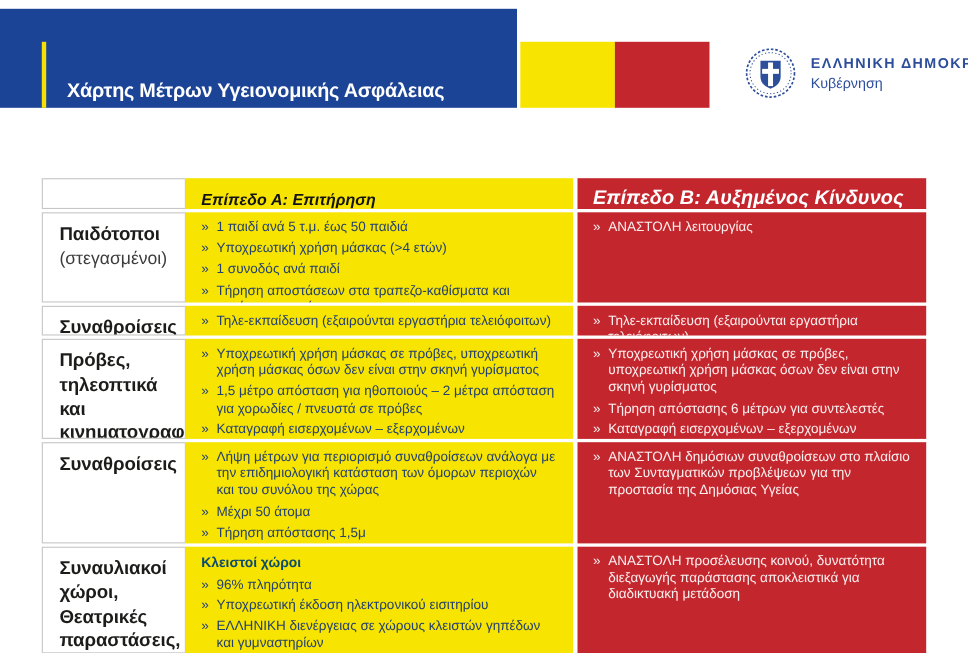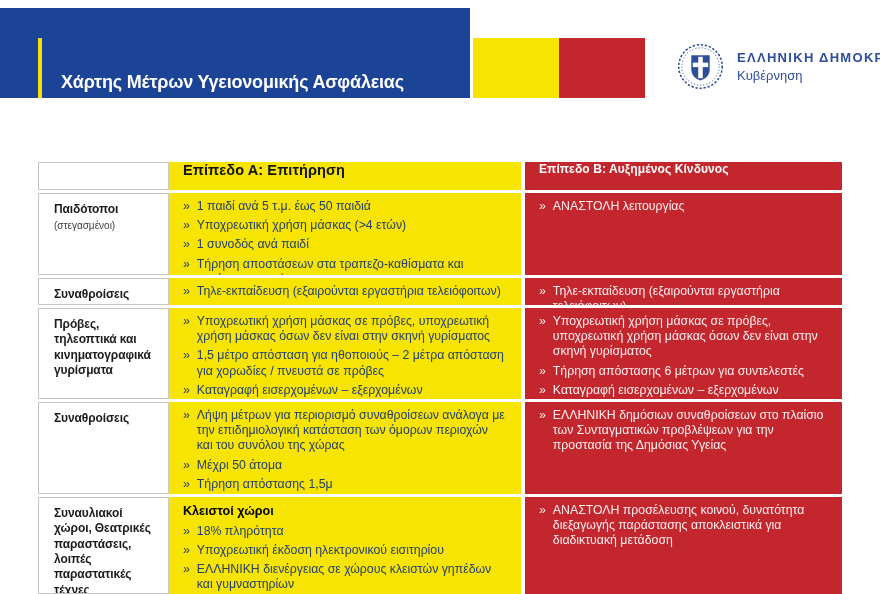--- a/index.html
+++ b/index.html
@@ -30,30 +30,30 @@
     grid-template-columns:131px 352px 321px;
     grid-template-rows:28px 82px 27px 91px 92px 97px;
     row-gap:3px;
   }
   .lcell { background:#ffffff; border:1px solid #c6c6c6; box-sizing:border-box;
            padding:8px 6px 4px 15px; overflow:hidden; }
   .acell { background:#f7e400; color:#24406e; box-sizing:border-box;
            padding:4px 14px 2px 14px; overflow:hidden; }
   .bcell { background:#c4262d; color:rgba(255,255,255,0.93); box-sizing:border-box;
            padding:4px 14px 2px 14px; margin-left:4px; overflow:hidden; }
-  .hcell { display:flex; align-items:flex-start; padding-top:0; padding-bottom:0; }
+  .hcell { display:flex; align-items:flex-end; padding-top:0; padding-bottom:0;font-style:italic; }
   .acell.hcell { color:#131313; font-weight:700; font-size:14.5px; letter-spacing:0.1px; }
-  .bcell.hcell { color:#ffffff; font-weight:700; font-size:12px; letter-spacing:0.1px; }
-
-  .lbl { font-size:12px; font-weight:700; color:#1c1c1a; line-height:1.28; letter-spacing:-0.1px; }
-  .sub { font-size:10px; color:#3c3c3c; line-height:1.3; margin-top:2px; }
+  .bcell.hcell { color:#ffffff; font-weight:700; font-size:18px; letter-spacing:0.1px; }
+
+  .lbl { font-size:17px; font-weight:700; color:#1c1c1a; line-height:1.28; letter-spacing:-0.1px; }
+  .sub { font-size:16px; color:#3c3c3c; line-height:1.3; margin-top:2px; }
 
   .bullet { display:flex; gap:7px; margin:2px 0 4px 0; font-size:12.3px; line-height:1.24; }
   .mk { flex:none; }
-  .cellhead { font-size:12.6px; font-weight:700; color:#000000; margin:3px 0 4px 0; line-height:1.24; }
+  .cellhead { font-size:12.6px; font-weight:700; color:#0c4a6e; margin:3px 0 4px 0; line-height:1.24; }
 </style>
 </head>
 <body>
 
 <div class="banner">
   <div class="accent-bar"></div>
   <div class="title">
     <div>Χάρτης Μέτρων Υγειονομικής Ασφάλειας</div>
     <div>και Προστασίας από τη λοίμωξη Covid-19</div>
   </div>
@@ -177,33 +177,33 @@
         <span>Μέχρι 50 άτομα</span>
       </div>
     <div class="bullet">
         <span class="mk">»</span>
         <span>Τήρηση απόστασης 1,5μ</span>
       </div>
   </div>
   <div class="bcell">
     <div class="bullet">
         <span class="mk">»</span>
-        <span>ΕΛΛΗΝΙΚΗ δημόσιων συναθροίσεων στο πλαίσιο των Συνταγματικών προβλέψεων για την προστασία της Δημόσιας Υγείας</span>
+        <span>ΑΝΑΣΤΟΛΗ δημόσιων συναθροίσεων στο πλαίσιο των Συνταγματικών προβλέψεων για την προστασία της Δημόσιας Υγείας</span>
       </div>
   </div>
 
   <div class="lcell">
     <div class="lbl">Συναυλιακοί χώροι, Θεατρικές παραστάσεις, λοιπές παραστατικές τέχνες</div>
 
   </div>
   <div class="acell">
     <div class="cellhead">Κλειστοί χώροι</div>
     <div class="bullet">
         <span class="mk">»</span>
-        <span>18% πληρότητα</span>
+        <span>96% πληρότητα</span>
       </div>
     <div class="bullet">
         <span class="mk">»</span>
         <span>Υποχρεωτική έκδοση ηλεκτρονικού εισιτηρίου</span>
       </div>
     <div class="bullet">
         <span class="mk">»</span>
         <span>ΕΛΛΗΝΙΚΗ διενέργειας σε χώρους κλειστών γηπέδων και γυμναστηρίων</span>
       </div>
   </div>

